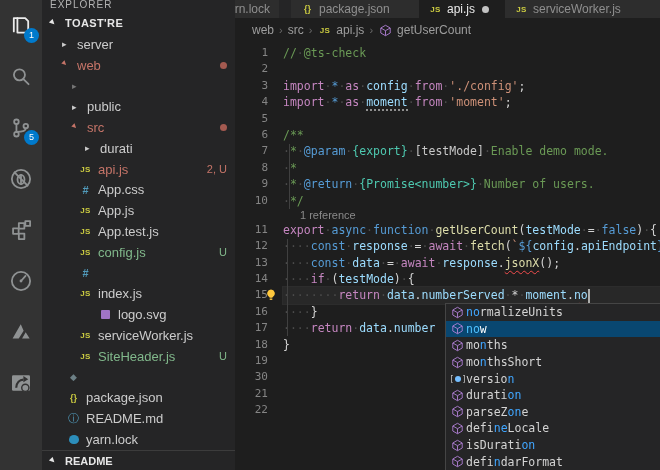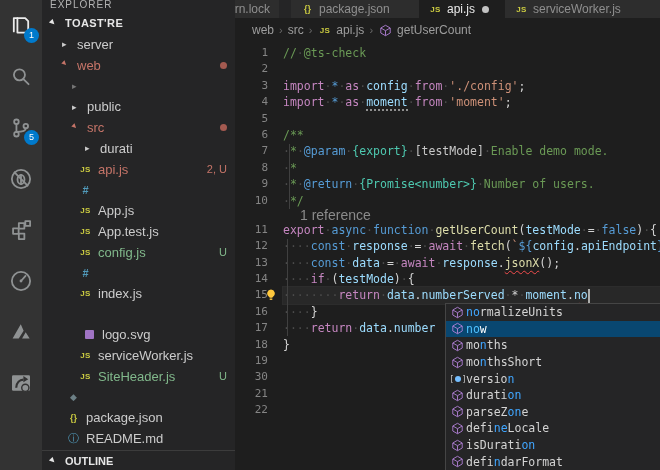--- a/index.html
+++ b/index.html
@@ -48,21 +48,21 @@
   .bc-item { display:flex; align-items:center; cursor:pointer; }
   .bc-sep { color:#6a6a6a; margin:0 5px; font-size:11px; }
   .bc-item .fi { margin-right:4px; }
 
   
   .code { position:relative; padding-top:3px; font-family:"DejaVu Sans Mono", monospace; font-size:11.5px; }
   .cl { display:flex; height:16.4px; line-height:16.4px; white-space:pre; }
   .ln { width:48px; flex:none; text-align:right; padding-right:15px; color:#858585; font-size:11px; }
   .lc { flex:1 1 auto; position:relative; color:#d4d4d4; }
   .cl.cur .lc { background:#282828; box-shadow:0 0 0 1px #2c2c2c; }
-  .lens { height:13px; line-height:13px; font-size:14px; color:#8a8a8a; padding-left:65px; font-family:"Liberation Sans",sans-serif; cursor:pointer; }
+  .lens { height:13px; line-height:13px; font-size:11px; color:#8a8a8a; padding-left:65px; font-family:"Liberation Sans",sans-serif; cursor:pointer; }
   .tk-k{color:#c586c0} .tk-b{color:#569cd6} .tk-v{color:#9cdcfe} .tk-s{color:#ce9178}
   .tk-f{color:#dcdcaa} .tk-c{color:#6a9955} .tk-t{color:#4ec9b0} .tk-p{color:#d4d4d4}
   .tk-d{color:#c8c8c8} .tk-ws{color:#4b4b4b}
   .sq { text-decoration:underline wavy #f14c4c; text-decoration-skip-ink:none; text-underline-offset:2.5px; text-decoration-thickness:1px; }
   .u-dot { border-bottom:2px dotted #8f8f8f; }
   .cursor { display:inline-block; width:1.5px; height:14px; background:#aeafad; vertical-align:middle; margin-left:.5px; }
   .bulb { position:absolute; left:-19px; top:1px; width:14px; height:14px; cursor:pointer; }
   .guide { position:absolute; width:1px; background:#404040; }
 
   
@@ -169,20 +169,21 @@
           <span class="twist">▸</span>
           <span class="lbl">durati</span>
         </div>
         <div class="row" style="color: rgb(197, 116, 104); padding-left: 36px;">
           <span class="fi fi-js">JS</span>
           <span class="lbl">api.js</span>
           <span class="gbadge">2, U</span>
         </div>
         <div class="row" style="color: rgb(204, 204, 204); padding-left: 36px;">
           <span class="fi fi-css">#</span>
+          <span class="lbl">App.css</span>
         </div>
         <div class="row" style="color: rgb(204, 204, 204); padding-left: 36px;">
           <span class="fi fi-js">JS</span>
           <span class="lbl">App.js</span>
         </div>
         <div class="row" style="color: rgb(204, 204, 204); padding-left: 36px;">
           <span class="fi fi-js">JS</span>
           <span class="lbl">App.test.js</span>
         </div>
         <div class="row" style="color: rgb(129, 184, 139); padding-left: 36px;">
@@ -190,21 +191,21 @@
           <span class="lbl">config.js</span>
           <span class="gbadge">U</span>
         </div>
         <div class="row" style="color: rgb(204, 204, 204); padding-left: 36px;">
           <span class="fi fi-css">#</span>
         </div>
         <div class="row" style="color: rgb(204, 204, 204); padding-left: 36px;">
           <span class="fi fi-js">JS</span>
           <span class="lbl">index.js</span>
         </div>
-        <div class="row" style="color: rgb(204, 204, 204); padding-left: 40px; margin-top: 20px;">
+        <div class="row" style="color: rgb(204, 204, 204); padding-left: 56px;">
           <span class="fi fi-svg">
             <i></i>
           </span>
           <span class="lbl">logo.svg</span>
         </div>
         <div class="row" style="color: rgb(204, 204, 204); padding-left: 36px;">
           <span class="fi fi-js">JS</span>
           <span class="lbl">serviceWorker.js</span>
         </div>
         <div class="row" style="color: rgb(129, 184, 139); padding-left: 36px;">
@@ -223,21 +224,21 @@
           <span class="fi fi-info">ⓘ</span>
           <span class="lbl">README.md</span>
         </div>
         <div class="row" style="color: rgb(204, 204, 204); padding-left: 24px;">
           <span class="fi fi-yarn">
             <i></i>
           </span>
           <span class="lbl">yarn.lock</span>
         </div>
       </div>
-    <div class="outline-head"><span class="twist exp">▸</span><span>OUTLINE</span></div>
+    <div class="outline-head"><span class="twist exp">▸</span><span>README</span></div>
   </div>
   <div class="editor">
     <div class="tabbar" id="tabbar">
         <div class="tab clip" style="width: 44px; margin-right: 12px;">
           <span>yarn.lock</span>
         </div>
         <div class="tab" style="width: 128px;">
           <span class="fi fi-json">{}</span>
           <span>package.json</span>
         </div>

